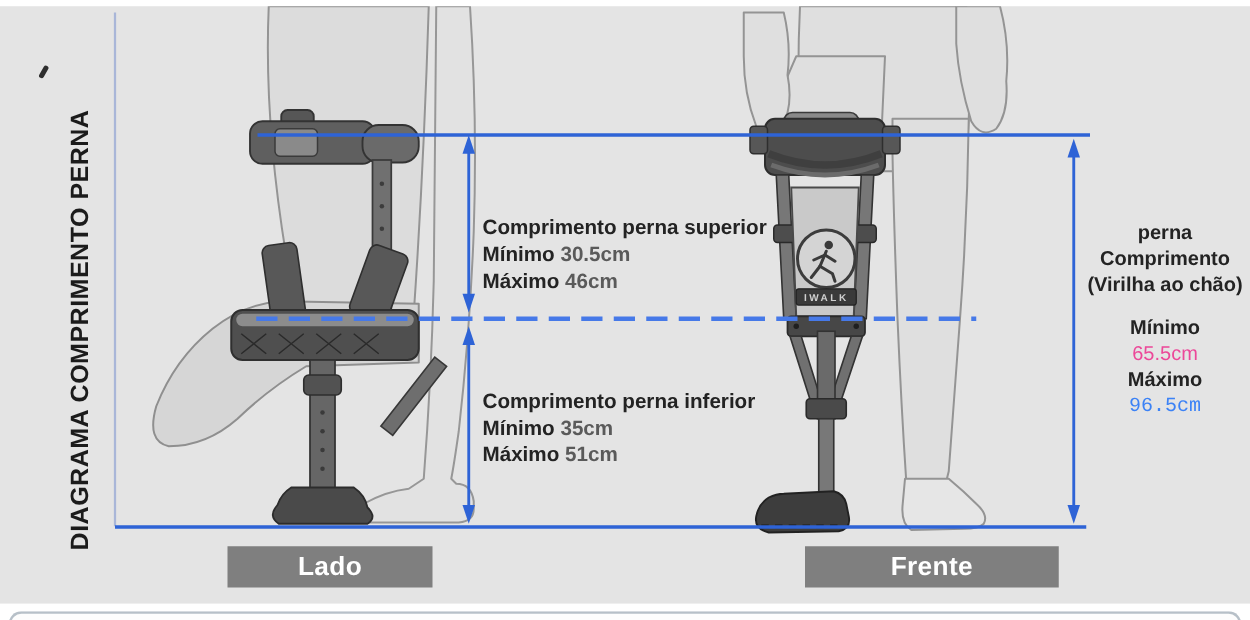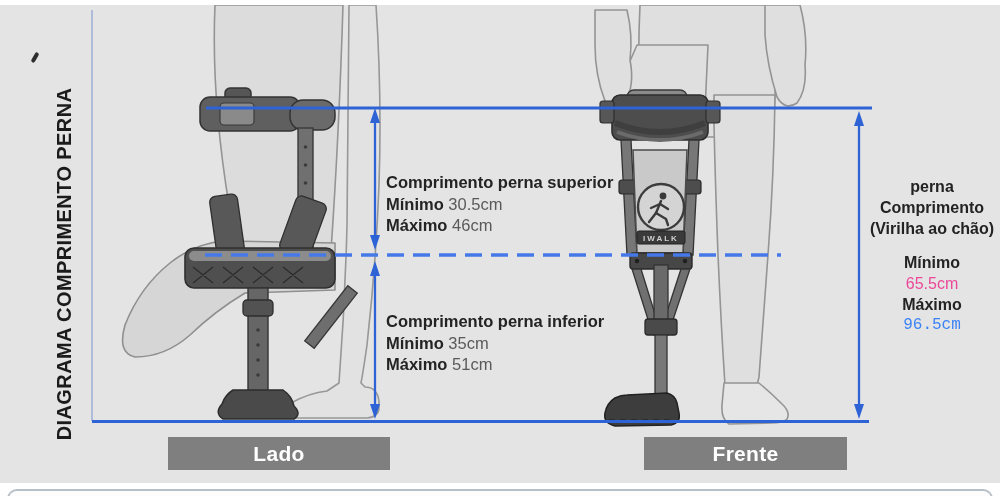--- a/index.html
+++ b/index.html
@@ -16,31 +16,31 @@
     display:flex;align-items:center;justify-content:center;
     transform:rotate(-90deg);
     font-size:20px;font-weight:bold;color:#1b1b1b;letter-spacing:0.4px;white-space:nowrap;
   }
   .tick-mark{position:absolute;left:33px;top:52px;width:4px;height:11px;background:#2e2e2e;
     border-radius:2px;transform:rotate(30deg);}
   .overlay,.figure{position:absolute;pointer-events:none;}
   .ann{position:absolute;font-size:16.5px;line-height:21.5px;color:#232323;}
   .ann .hd{font-weight:bold;}
   .ann .lbl{font-weight:bold;color:#232323;}
-  .ann .val{font-weight:normal;color:#5a5a5a;}
+  .ann .val{font-weight:bold;color:#5a5a5a;}
   .ann-total{position:absolute;left:866px;top:176px;width:132px;text-align:center;
     font-size:16px;line-height:21px;color:#232323;}
   .ann-total .hd{font-weight:bold;}
   .ann-total .gap{height:13px;}
   .view-bar{
     position:absolute;top:437px;height:33px;background:#7f7f7f;
     display:flex;align-items:center;justify-content:center;
     color:#ffffff;font-size:21px;font-weight:bold;letter-spacing:0.3px;
   }
-  .bar-lado{left:168px;width:222px;}
+  .bar-lado{left:182px;width:164px;}
   .bar-frente{left:600px;width:203px;margin-left:44px;}
 </style>
 </head>
 <body>
 
 <div class="stage">
 
   <div class="canvas-bg"></div>
 
   <div class="vertical-title">DIAGRAMA COMPRIMENTO PERNA</div>

